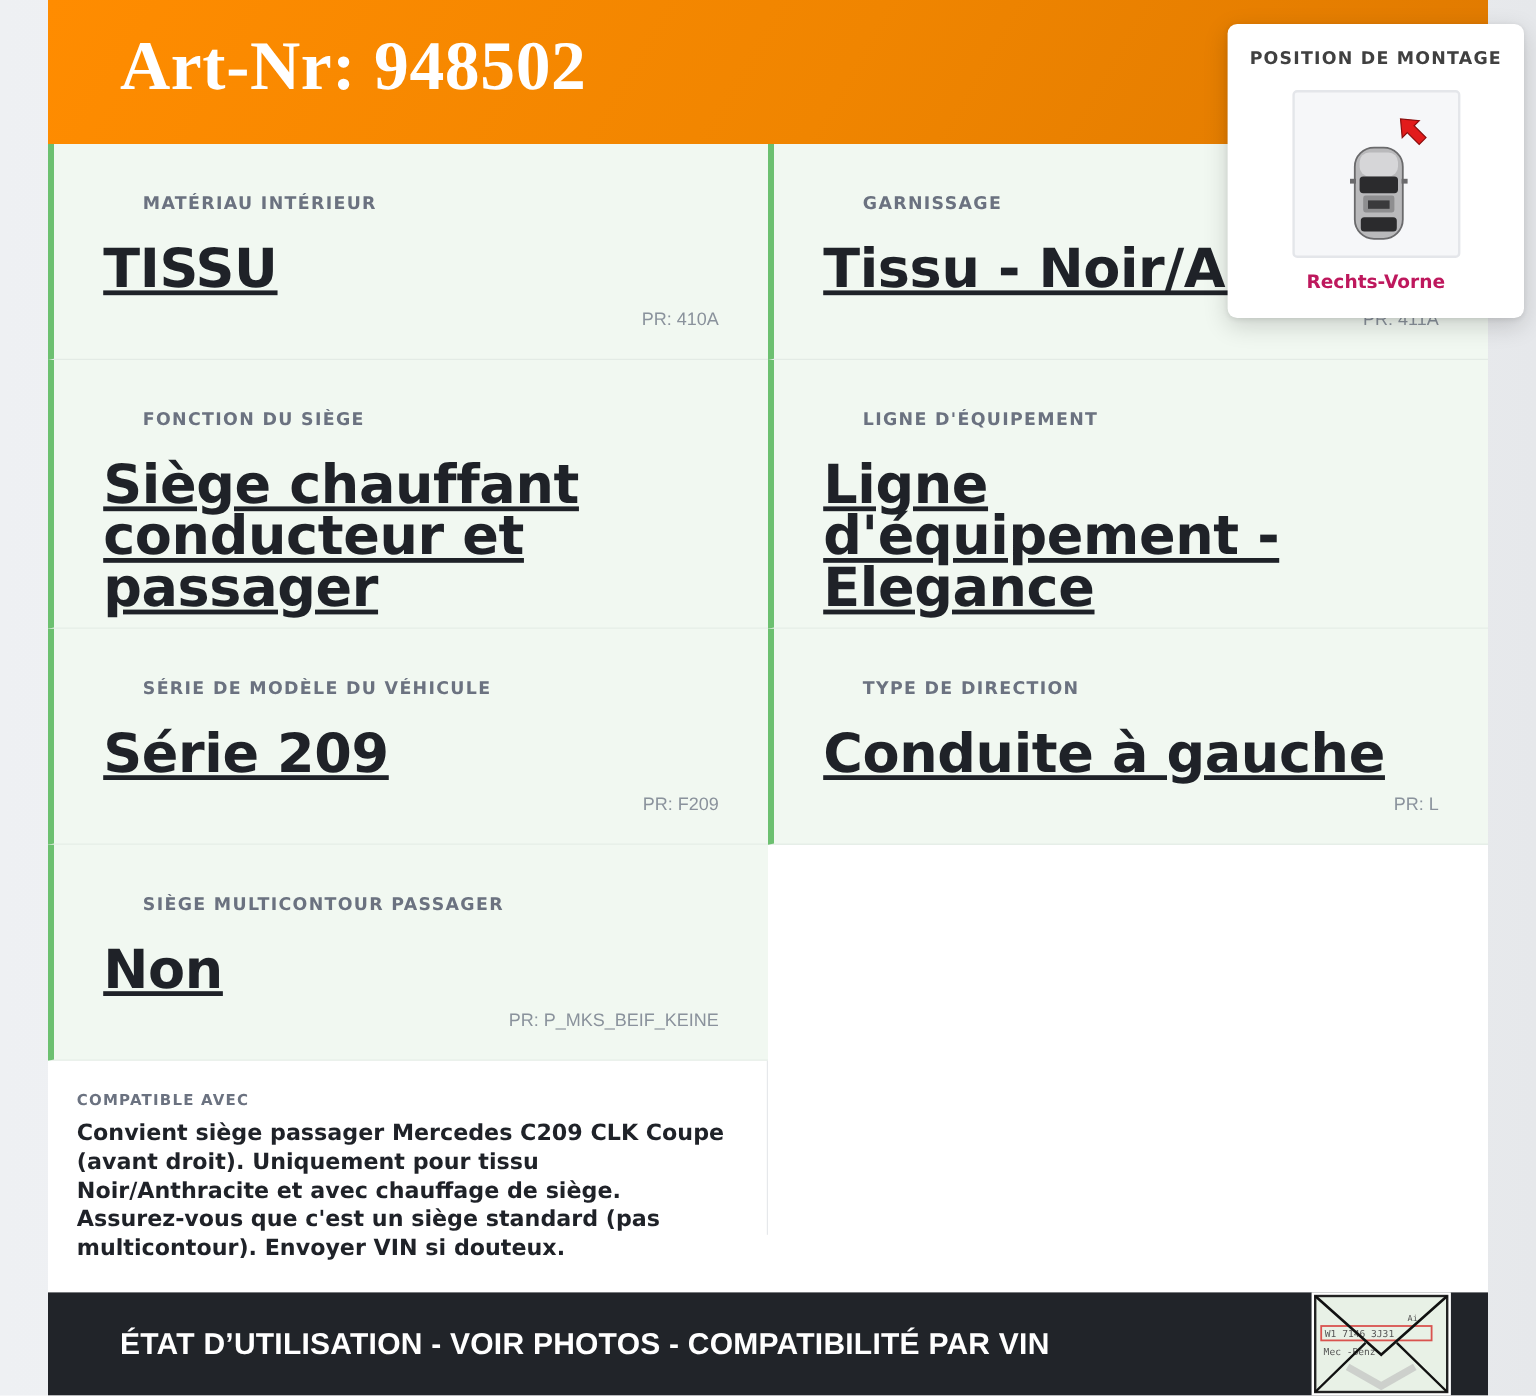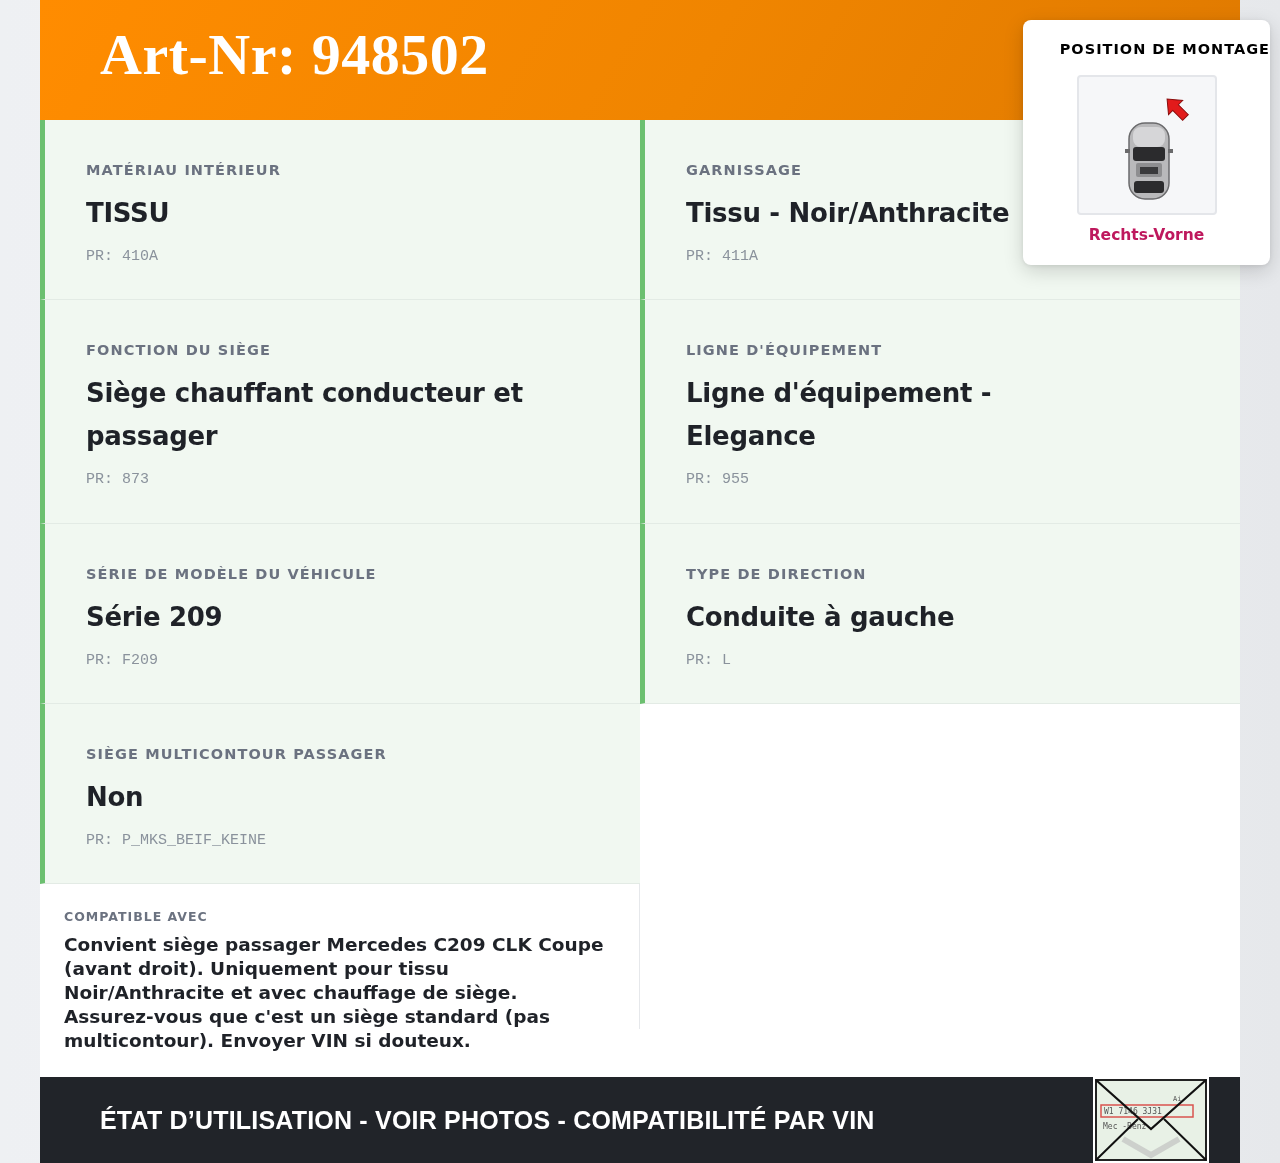--- a/index.html
+++ b/index.html
@@ -28,33 +28,34 @@
     .cell {
       position: relative; width: 600px;
       background: #f1f8f1;
       border-left: 5px solid #6cc070;
       border-bottom: 1px solid #e3ebe5;
       padding: 40px 41px 0 41px;
     }
     .cell-label {
       font-size: 15.5px; font-weight: 700; letter-spacing: 1.1px;
       color: #6b7280; line-height: 20px; text-transform: uppercase;
-      font-family: "DejaVu Sans", sans-serif; font-size: 14.5px;
+      font-family: "DejaVu Sans", sans-serif; font-size: 14.5px; margin-left: 33px;
     }
     .cell-value {
-      margin-top: 12px;
+      margin-top: 22px;
       font-family: "DejaVu Sans", sans-serif; font-weight: 700;
-      font-size: 26px; line-height: 43px; color: #1f2228;
+      font-size: 45px; line-height: 43px; color: #1f2228;
       letter-spacing: -0.3px;
       white-space: normal;
+      text-decoration: underline;
     }
     .cell-pr {
       margin-top: 12px;
-      font-family: Liberation Mono, monospace; font-size: 15px;
-      color: #8a929c; line-height: 20px;
+      font-family: Liberation Sans, sans-serif; font-size: 15px;
+      color: #8a929c; line-height: 20px; text-align: right;
     }
     .compat {
       position: absolute; left: 0; top: 884px; width: 600px; height: 145px;
       background: #ffffff; border-right: 1px solid #e6e8eb;
       padding: 25px 24px 0 24px;
     }
     .compat-label {
       font-family: "DejaVu Sans", sans-serif; font-weight: 700;
       font-size: 12.5px; letter-spacing: 1px; color: #6b7280; line-height: 16px;
     }
@@ -76,23 +77,23 @@
     .vin-thumb {
       position: absolute; left: 1053px; top: 0px; width: 116px; height: 86px;
       background: #ffffff; overflow: hidden;
     }
     .position-card {
       position: absolute; left: 983px; top: 20px; width: 247px; height: 245px;
       background: #ffffff; border-radius: 8px;
       box-shadow: 0 6px 20px rgba(0,0,0,0.16), 0 1px 4px rgba(0,0,0,0.08);
     }
     .position-title {
-      position: absolute; left: 0; top: 21px; width: 247px; text-align: right;
+      position: absolute; left: 0; top: 21px; width: 247px; text-align: center;
       font-family: "DejaVu Sans", sans-serif; font-weight: 700;
-      font-size: 14.5px; letter-spacing: 1px; color: #000000;
+      font-size: 14.5px; letter-spacing: 1px; color: #404040;
     }
     .position-image {
       position: absolute; left: 54px; top: 55px; width: 140px; height: 140px;
       background: #f6f7f9; border: 2px solid #e4e6ea; border-radius: 4px;
       overflow: hidden;
     }
     .position-caption {
       position: absolute; left: 0; top: 206px; width: 247px; text-align: center;
       font-family: "DejaVu Sans", sans-serif; font-weight: 700;
       font-size: 15.5px; color: #be185d;

